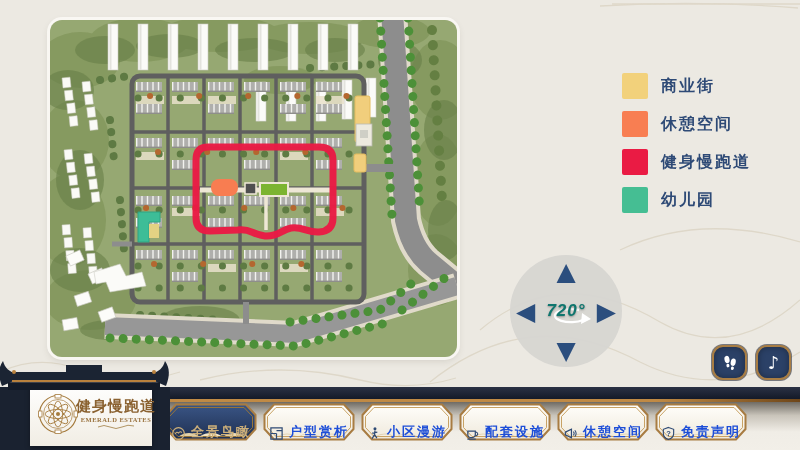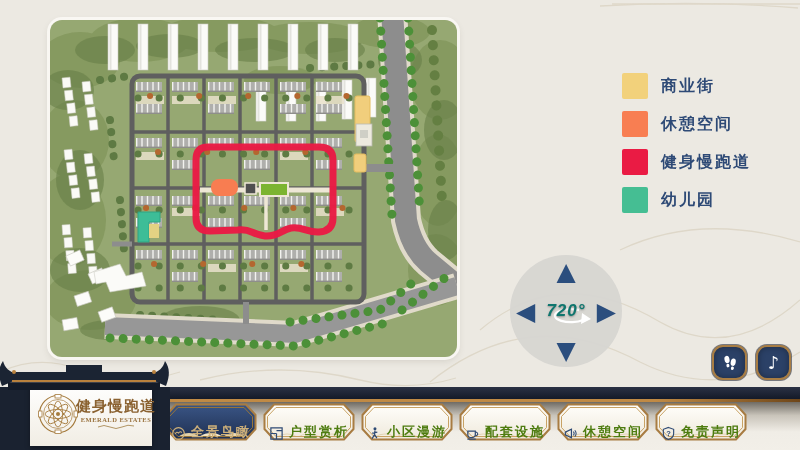--- a/index.html
+++ b/index.html
@@ -38,21 +38,21 @@
   .bar-strip{position:absolute;left:0;top:387px;width:800px;height:12px;
              background:linear-gradient(#2A3144,#141A28);z-index:2;}
   .bar-gold{position:absolute;left:0;top:399px;width:800px;height:3px;z-index:2;
             background:linear-gradient(90deg,#6E4619,#C08A45 18%,#C08A45 82%,#6E4619);}
   .bar-body{position:absolute;left:0;top:402px;width:800px;height:48px;z-index:2;
             background:linear-gradient(#6F6B64,#C9C4BA 28%,#F0EDE6 62%,#F2EFE8);}
   .navbtn{position:absolute;top:403px;width:92px;height:38px;background:none;border:none;padding:0;
           cursor:pointer;z-index:3;}
   .navbtn .oct{position:absolute;inset:0;width:100%;height:100%;}
   .nb-content{position:absolute;inset:0;display:flex;align-items:flex-end;justify-content:center;gap:5px;}
-  .nb-label{font-size:13px;font-weight:bold;letter-spacing:2px;color:#4d7c0f;white-space:nowrap;}
+  .nb-label{font-size:13px;font-weight:bold;letter-spacing:2px;color:#1d4ed8;white-space:nowrap;}
   .nb-icon{width:15px;height:15px;color:#2E4A74;flex:0 0 auto;}
   .navbtn.active .nb-label,.navbtn.active .nb-icon{color:#CDB07A;}
   
   .logo-dark{position:absolute;left:0;top:387px;width:170px;height:63px;background:#1A2230;z-index:3;}
   .roof{position:absolute;left:-4px;top:356px;width:176px;height:34px;z-index:5;}
   .brand-card{position:absolute;left:30px;top:382px;width:122px;height:64px;z-index:4;
               background:linear-gradient(#FFFFFF,#F1EDE4);box-shadow:0 2px 5px rgba(0,0,0,.35);
               display:flex;align-items:center;}
   .emblem{width:40px;height:40px;margin-left:8px;flex:0 0 auto;}
   .brand-txt{margin-left:4px;display:flex;flex-direction:column;align-items:center;width:68px;}

